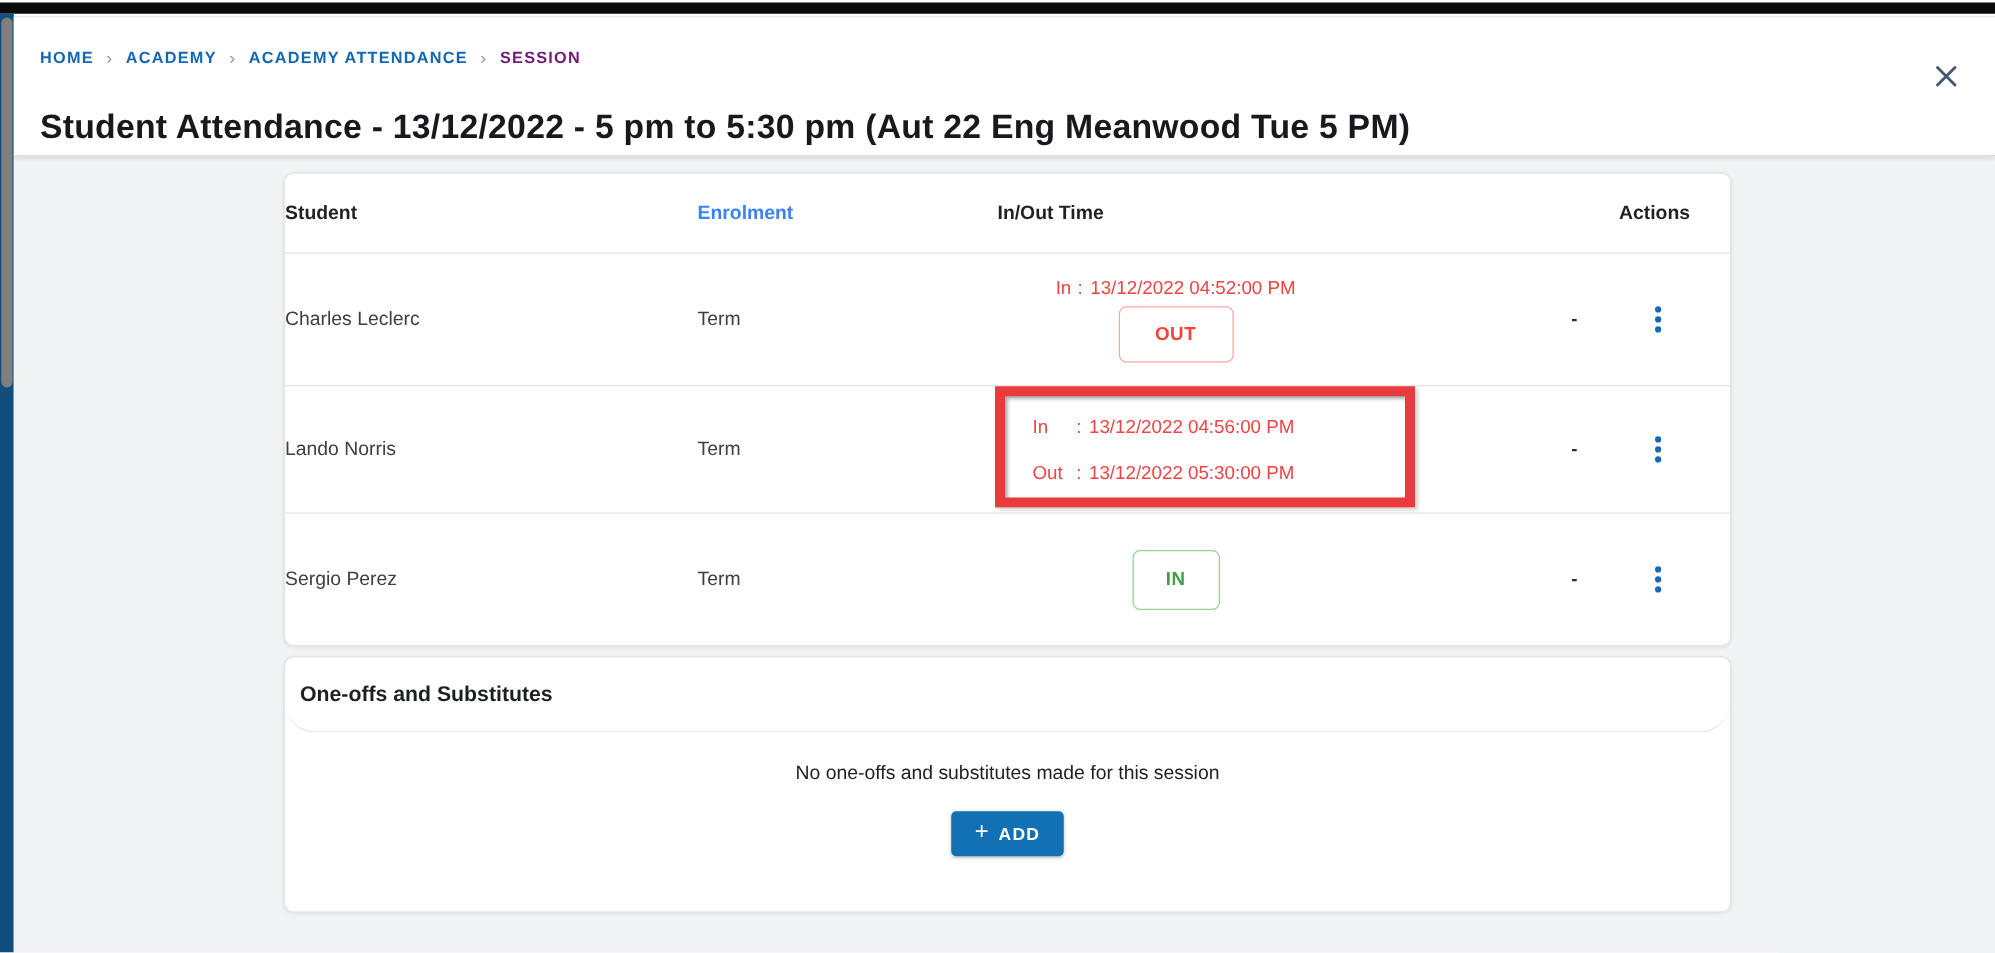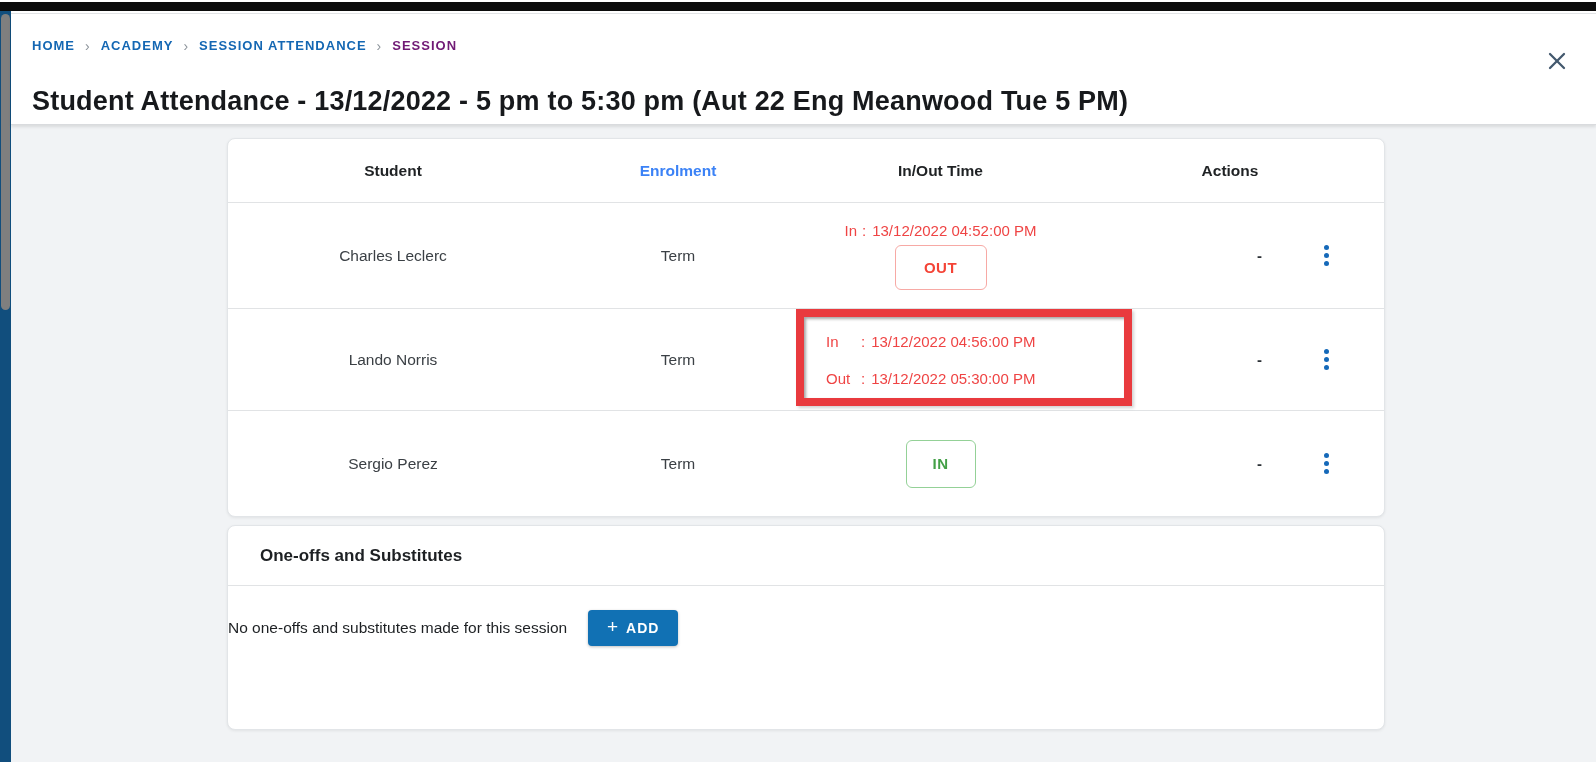--- a/index.html
+++ b/index.html
@@ -73,22 +73,22 @@
   }
   .t-header {
     position: absolute; left: 0; top: 0; width: 100%; height: 64px;
     border-bottom: 1px solid #e1e3e5;
     font-size: 15.5px; font-weight: 700; color: #1f2224;
   }
   .t-row { position: absolute; left: 0; width: 100%; }
   .t-row1 { top: 64px;  height: 106px; border-bottom: 1px solid #e1e3e5; }
   .t-row2 { top: 170px; height: 102px; border-bottom: 1px solid #e1e3e5; }
   .t-row3 { top: 272px; height: 105px; }
-  .cell-center { text-align: center; font-size: 15.5px; color: #3b4045; }
-  .h-actions { text-align: center; padding-right: 7px; }
+  .cell-center { text-align: left; font-size: 15.5px; color: #3b4045; }
+  .h-actions { text-align: right; padding-right: 32px; }
   .cell-actions {
     display: flex; align-items: center; justify-content: flex-end;
     gap: 58px; padding-right: 51px;
   }
   .dash-value { font-size: 15px; font-weight: 700; color: #2b3035; }
   .kebab { display: flex; flex-direction: column; gap: 3px; padding: 6px 4px; cursor: pointer; }
   .kebab .dot { width: 5px; height: 5px; border-radius: 50%; background: #1569b9; }
 
   .io-col   { display: flex; flex-direction: column; align-items: center; gap: 6px; }
   .io-line  { font-size: 15px; color: #ef4444; white-space: nowrap; }
@@ -107,26 +107,26 @@
   .btn-in  { width: 70px; height: 48px; border: 1px solid #94d197; color: #43a047; }
 
   .highlight-box {
     position: absolute; left: 568px; top: 170px; width: 336px; height: 97px;
     border: 8px solid #e93a3e; z-index: 5; pointer-events: none;
     box-shadow: inset 2px 2px 3px rgba(60,60,60,0.45), 2px 2px 3px rgba(0,0,0,0.18);
   }
 
   
   .oneoffs-header {
-    height: 60px; display: flex; align-items: center; padding-left: 32px;
+    height: 60px; display: flex; align-items: center; padding-left: 12px;
     border-bottom: 1px solid #e1e3e5;
-    font-size: 17px; font-weight: 700; color: #1d2023;
+    font-size: 17px; font-weight: 700; color: #1d2023; border-radius: 24px;
   }
   .oneoffs-body {
-    display: flex; align-items: center;
+    display: flex; flex-direction: column; align-items: center;
     padding-top: 24px; gap: 21px;
   }
   .empty-message { font-size: 15.5px; font-weight: 500; color: #1d2023; }
   .btn-add {
     width: 90px; height: 36px; border: none; border-radius: 4px;
     background: #1171b4; color: #ffffff; cursor: pointer;
     display: flex; align-items: center; justify-content: center; gap: 8px;
     font-family: "Liberation Sans", sans-serif;
     font-size: 14px; font-weight: 700; letter-spacing: 1px;
     box-shadow: 0 1px 3px rgba(0,0,0,0.25);
@@ -142,21 +142,21 @@
   <div class="scroll-thumb"></div>
 </div>
 <div class="content-bg"></div>
 
 <div class="header-panel">
   <div class="breadcrumb">
     <span class="crumb-link">HOME</span>
     <span class="crumb-sep">›</span>
     <span class="crumb-link">ACADEMY</span>
     <span class="crumb-sep">›</span>
-    <span class="crumb-link">SESSION ATTENDANCE</span>
+    <span class="crumb-link">ACADEMY ATTENDANCE</span>
     <span class="crumb-sep">›</span>
     <span class="crumb-current">SESSION</span>
   </div>
   <h1 class="page-title">Student Attendance - 13/12/2022 - 5 pm to 5:30 pm (Aut 22 Eng Meanwood Tue 5 PM)</h1>
   <div class="close-btn">
     <svg width="20" height="20" viewBox="0 0 20 20">
       <line x1="3" y1="3" x2="17" y2="17" stroke="#44596e" stroke-width="2.3" stroke-linecap="round"></line>
       <line x1="17" y1="3" x2="3" y2="17" stroke="#44596e" stroke-width="2.3" stroke-linecap="round"></line>
     </svg>
   </div>

